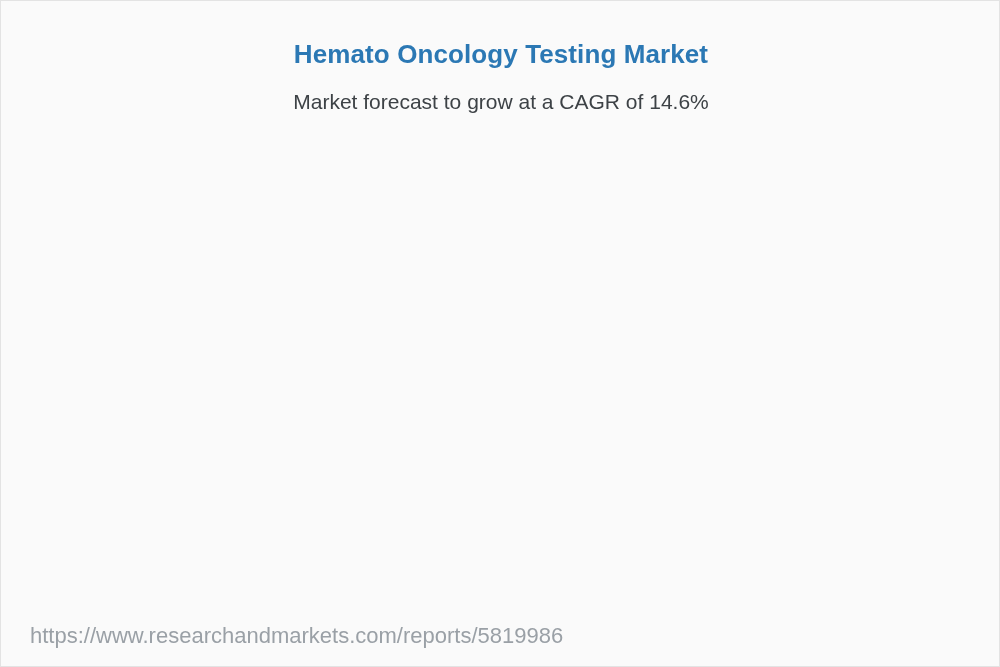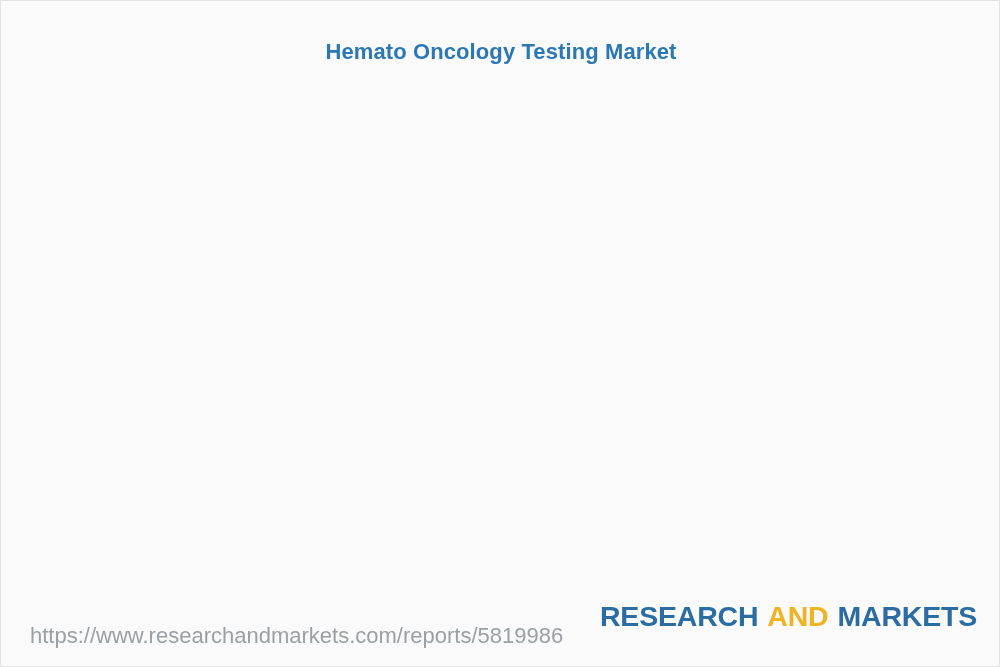--- a/index.html
+++ b/index.html
@@ -21,21 +21,21 @@
     overflow: hidden;
   }
 
   
   #chart-title {
     position: absolute;
     top: 38px;
     left: 0;
     width: 1000px;
     text-align: center;
-    font-size: 22px;
+    font-size: 26px;
     font-weight: bold;
     color: #2b78b4;
     letter-spacing: 0.1px;
   }
   #chart-subtitle {
     position: absolute;
     top: 89px;
     left: 0;
     width: 1000px;
     text-align: center;
@@ -91,20 +91,21 @@
     letter-spacing: 0.35px;
     white-space: nowrap;
   }
 </style>
 </head>
 <body>
 
 <div id="canvas">
 
   <div id="chart-title">Hemato Oncology Testing Market</div>
+  <div id="chart-subtitle">Market forecast to grow at a CAGR of 14.6%</div>
 
   <div id="plot-area">
 
     <div class="bar-group">
       
 
       
 
       
     </div>
@@ -115,16 +116,15 @@
       
 
       
     </div>
 
   </div>
 
   <div id="footer-url">https://www.researchandmarkets.com/reports/5819986</div>
 
   <div id="logo">
-    <div id="logo-wordmark"><span class="logo-blue">RESEARCH</span><span class="logo-gold" style="margin-left: 9px;">AND</span><span class="logo-blue" style="margin-left: 9px;">MARKETS</span></div>
   </div>
 
 </div>
 
 </body></html>

